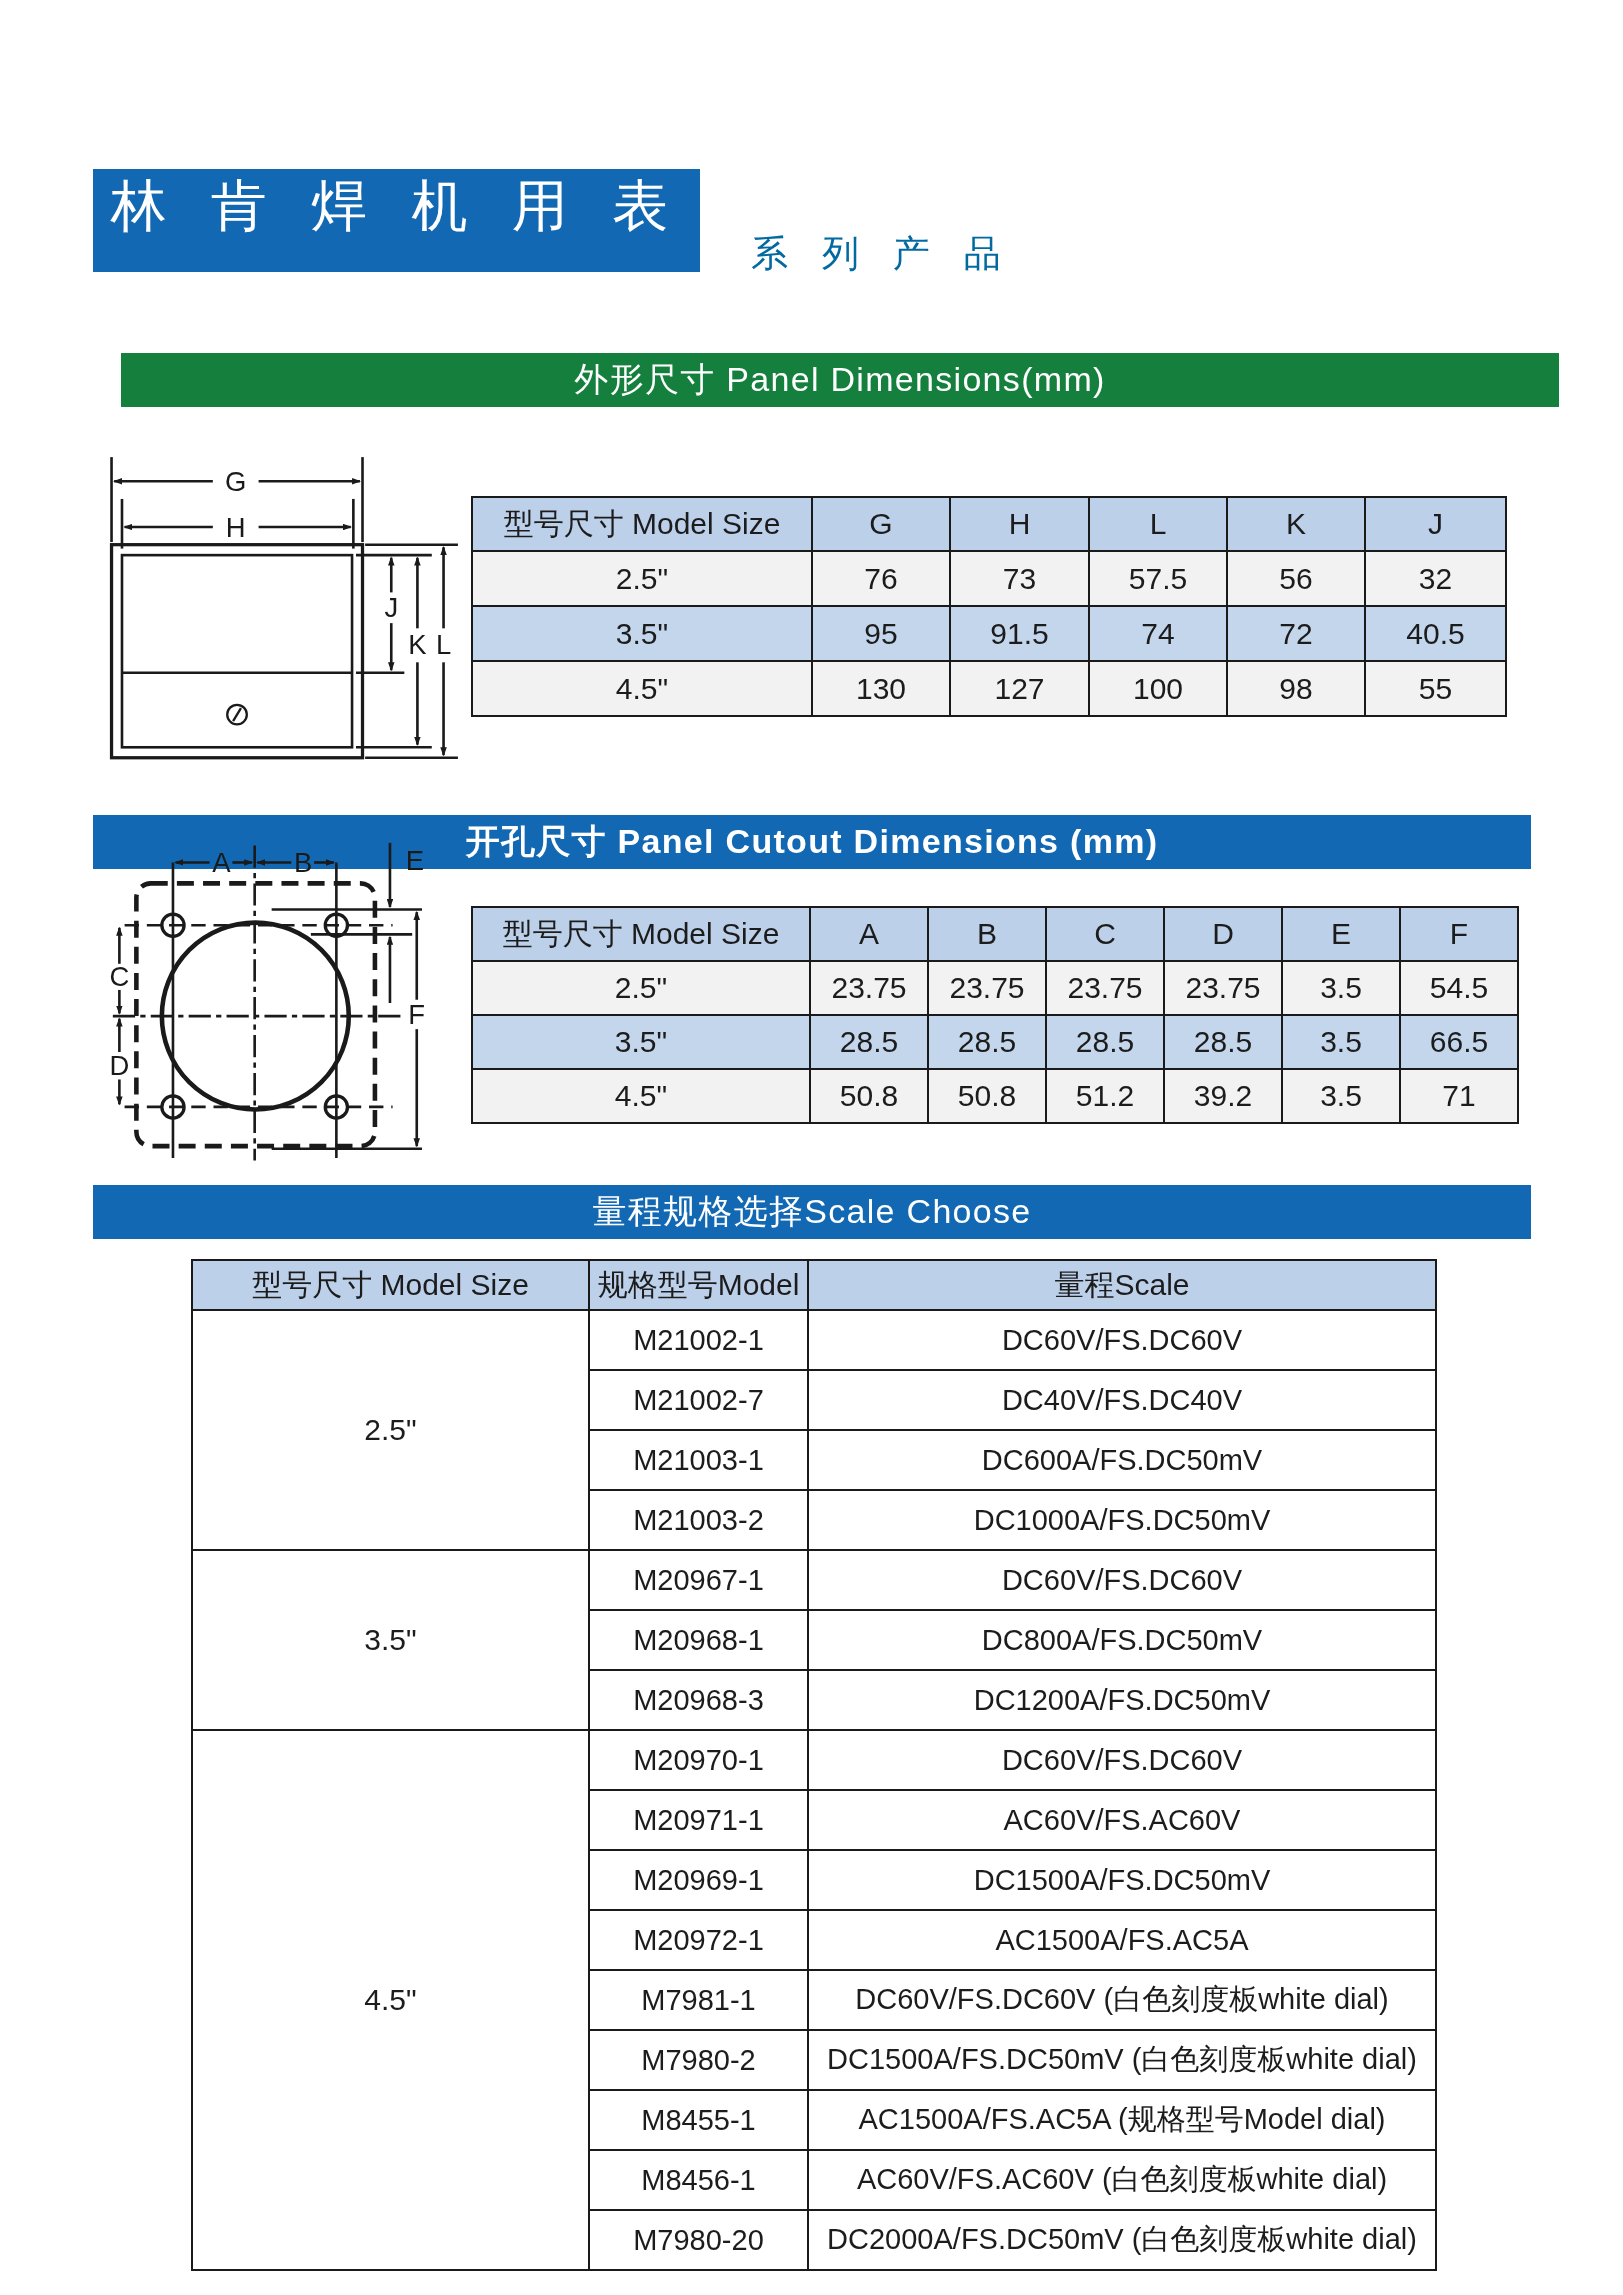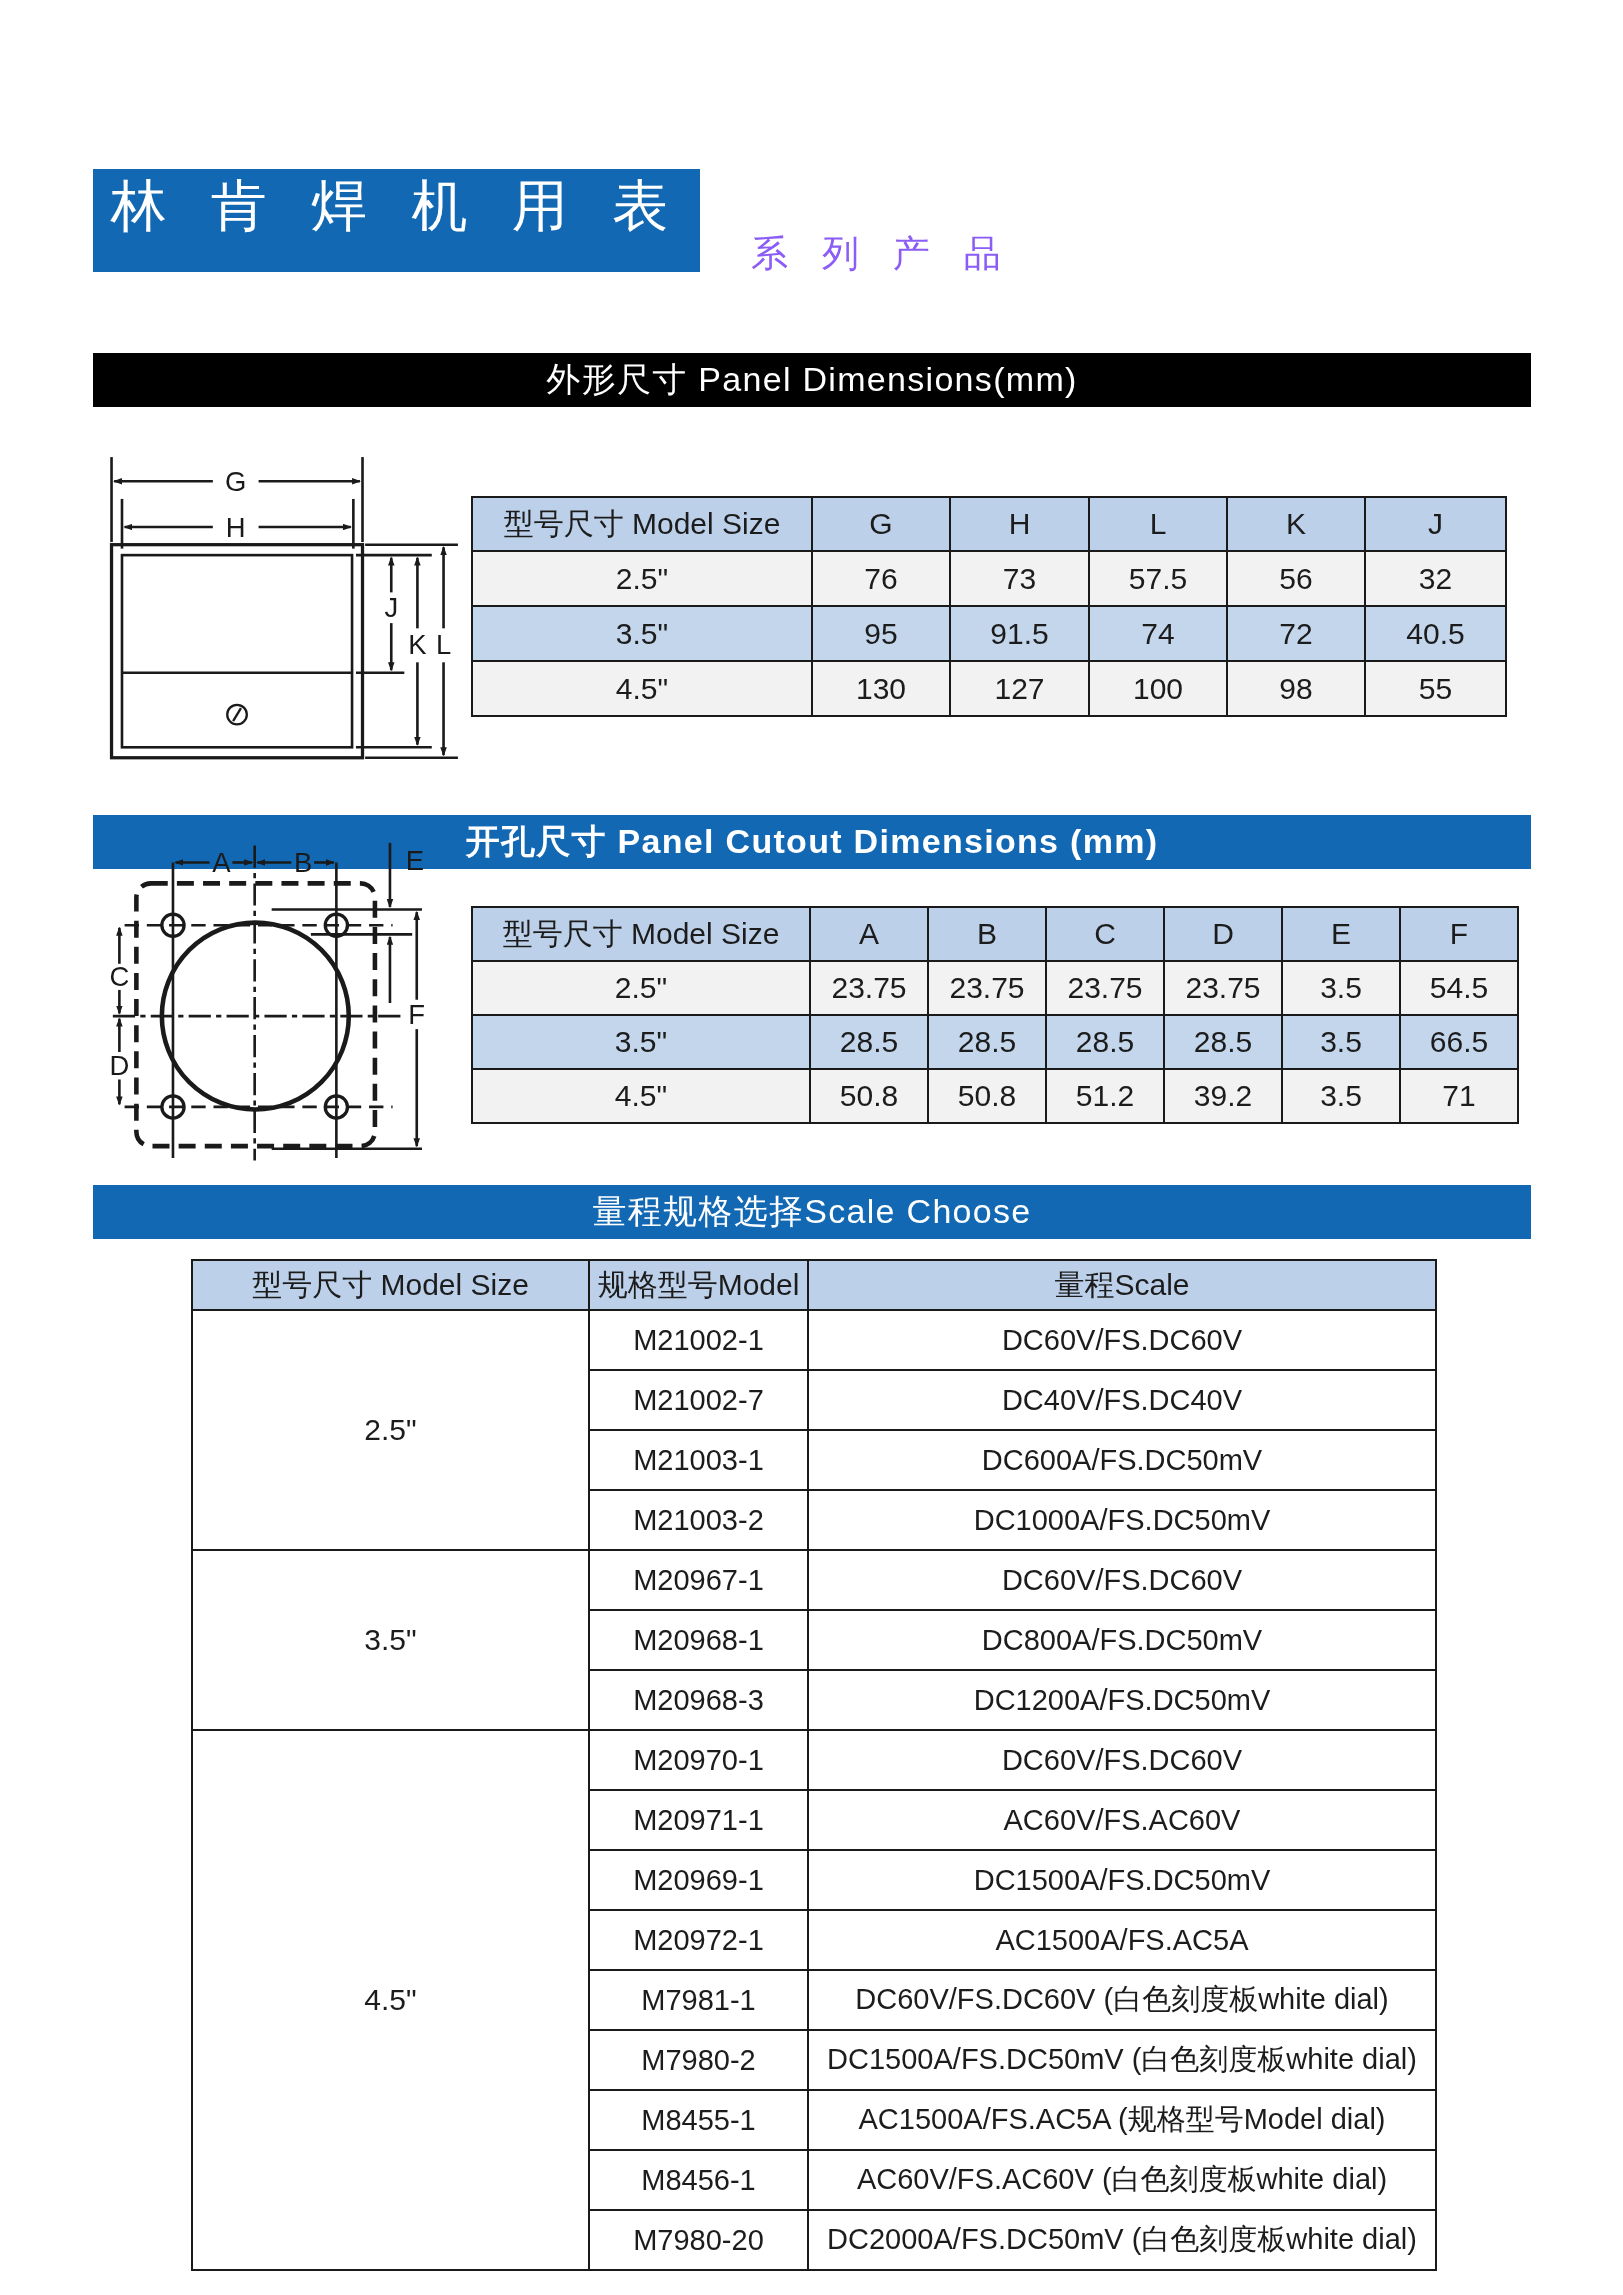--- a/index.html
+++ b/index.html
@@ -58,23 +58,23 @@
   svg text{font-family:"Liberation Sans","DejaVu Sans",sans-serif;fill:#1a1a1a;}
 </style>
 </head>
 <body>
 
 <div id="page">
 
   <div class="title-box banner-bg" style="background: rgb(18, 104, 178);">
     <span>林 肯 焊 机 用 表</span>
   </div>
-  <div class="subtitle banner-fg" style="color: #8b5cf6;">系 列 产 品</div>
-
-  <div id="bar-panel" class="section-bar banner-bg" style="background: #000000;">
+  <div class="subtitle banner-fg" style="color: #0369a1;">系 列 产 品</div>
+
+  <div id="bar-panel" class="section-bar banner-bg" style="background: #15803d; margin-left: 28px;">
     <span>外形尺寸 Panel Dimensions(mm)</span>
   </div>
 
   <svg id="diagram-panel" class="diagram" width="366" height="334" viewBox="0 0 560 510">
     <defs>
       <marker id="ar" markerWidth="14" markerHeight="10" refX="12" refY="5" orient="auto" markerUnits="userSpaceOnUse">
         <path d="M0,5 L14,0 L14,10 Z" fill="#1a1a1a" transform="rotate(180 7 5)"></path>
       </marker>
       <marker id="al" markerWidth="14" markerHeight="10" refX="2" refY="5" orient="auto" markerUnits="userSpaceOnUse">
         <path d="M14,5 L0,0 L0,10 Z" fill="#1a1a1a" transform="rotate(180 7 5)"></path>

